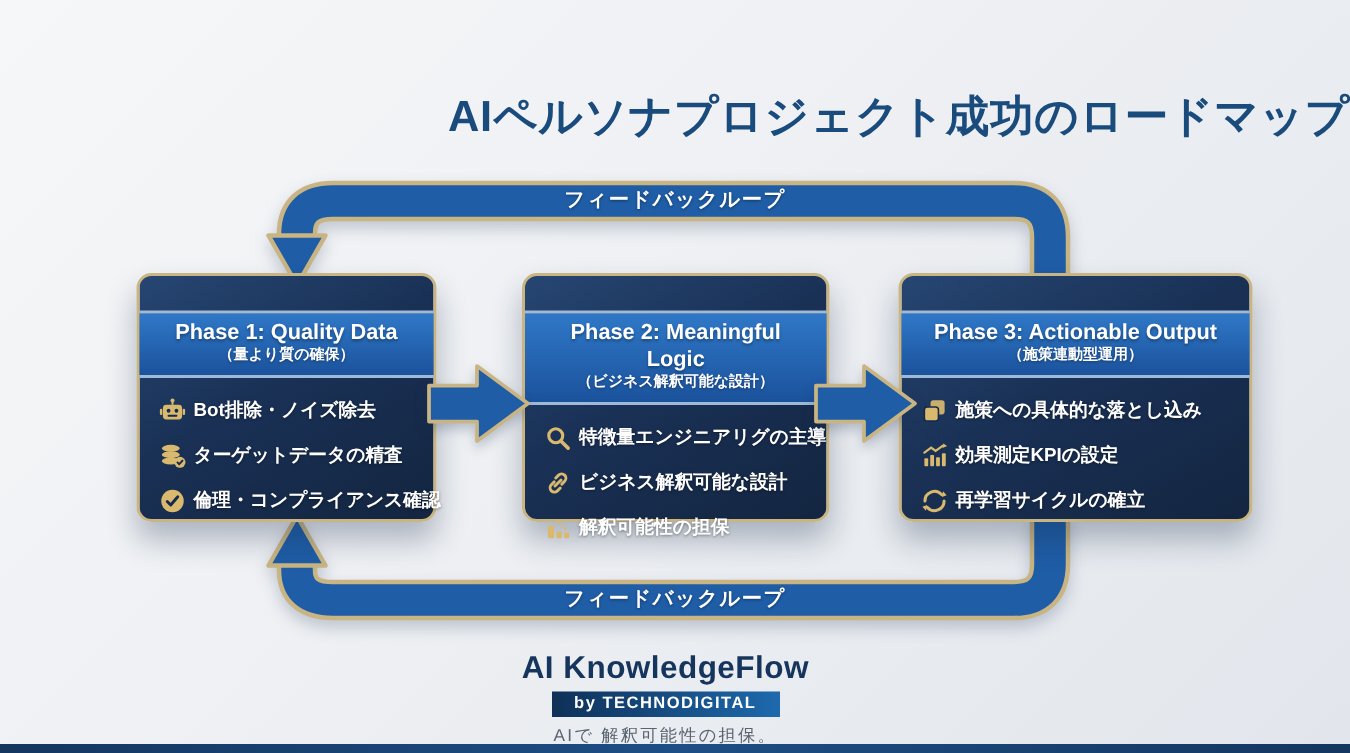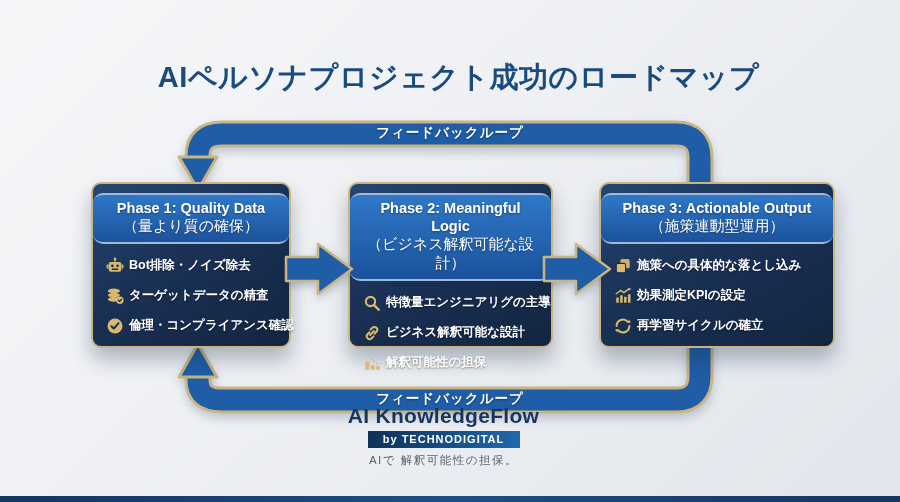--- a/index.html
+++ b/index.html
@@ -4,21 +4,21 @@
 <style>
   * { margin:0; padding:0; box-sizing:border-box; }
   html,body { width:900px; height:502px; overflow:hidden; }
   body { font-family:"Liberation Sans","DejaVu Sans",sans-serif; }
   .canvas {
     position:relative; width:900px; height:502px;
     background:linear-gradient(135deg,#f6f7f9 0%,#eef0f3 45%,#e2e6ec 100%);
   }
   .main-title {
     position:absolute; top:58px; left:0; width:900px;
-    text-align:center; font-size:29px; font-weight:700; color:#1a4b7d;
+    text-align:right; font-size:29px; font-weight:700; color:#1a4b7d;
     letter-spacing:0.5px;
     padding-left:17px;
   }
   svg.layer { position:absolute; left:0; top:0; width:900px; height:502px; pointer-events:none; }
   #loops  { z-index:1; filter:drop-shadow(0 5px 5px rgba(25,45,80,.22)); }
   #arrows { z-index:3; filter:drop-shadow(0 4px 4px rgba(25,45,80,.25)); }
 
   .loop-label {
     position:absolute; width:300px; text-align:center; z-index:4;
     color:#ffffff; font-weight:700; font-size:13.5px; letter-spacing:1px;
@@ -31,35 +31,35 @@
     position:absolute; top:182px; height:166px; z-index:2;
     background:linear-gradient(150deg,#264672 0%,#1a3156 45%,#132540 100%);
     border:2px solid #c9b583; border-radius:10px;
     box-shadow:0 12px 20px rgba(20,40,70,.30);
   }
   .phase-box.p1 { left:91px;  width:200px; }
   .phase-box.p2 { left:348px; width:205px; }
   .phase-box.p3 { left:599px; width:236px; }
 
   .phase-header {
-    margin-top:9px; padding:4px 13px 6px; text-align:center;
+    margin-top:23px; padding:4px 13px 6px; text-align:center;
     background:linear-gradient(180deg,#2f78c7 0%,#1b529c 100%);
-    border-top:2px solid #9fb9d8; border-bottom:2px solid #9fb9d8;border-radius:10px;
+    border-top:2px solid #9fb9d8; border-bottom:2px solid #9fb9d8;
   }
   .phase-title    { color:#fff; font-weight:700; font-size:14.5px; line-height:1.25; text-shadow:0 1px 2px rgba(0,0,0,.35); }
-  .phase-subtitle { color:#fff; font-weight:400; font-size:15px;  line-height:1.25; text-shadow:0 1px 2px rgba(0,0,0,.35); }
+  .phase-subtitle { color:#fff; font-weight:700; font-size:10px;  line-height:1.25; text-shadow:0 1px 2px rgba(0,0,0,.35); }
 
   .phase-items { padding:13px 8px 0 13px; }
   .phase-item  { display:flex; align-items:center; gap:5px; margin-bottom:12px; }
   .phase-item .icon { width:18px; height:18px; flex:0 0 18px; display:block; }
   .phase-item .icon svg { width:18px; height:18px; display:block; }
   .item-text { color:#fff; font-weight:700; font-size:12.5px; white-space:nowrap;
                text-shadow:0 1px 2px rgba(0,0,0,.4); letter-spacing:0; }
 
-  .footer { position:absolute; left:0; top:404px; width:887px; text-align:center; z-index:5; }
+  .footer { position:absolute; left:0; top:434px; width:887px; text-align:center; z-index:5; }
   .footer-brand { font-size:21px; font-weight:700; color:#16355d; letter-spacing:0.3px; }
   .byline-badge {
     width:152px; margin:3px auto 0; padding:2px 0 3px;
     background:linear-gradient(90deg,#0f3057 0%,#1e69ad 100%);
     color:#fff; font-size:11px; font-weight:700; letter-spacing:1px;
   }
   .footer-tagline { margin-top:5px; font-size:11.5px; color:#5a6470; letter-spacing:1.5px; }
   .bottom-bar {
     position:absolute; left:0; bottom:0; width:900px; height:6px; z-index:6;
     background:linear-gradient(90deg,#14365f 0%,#1d4e85 50%,#14365f 100%);

